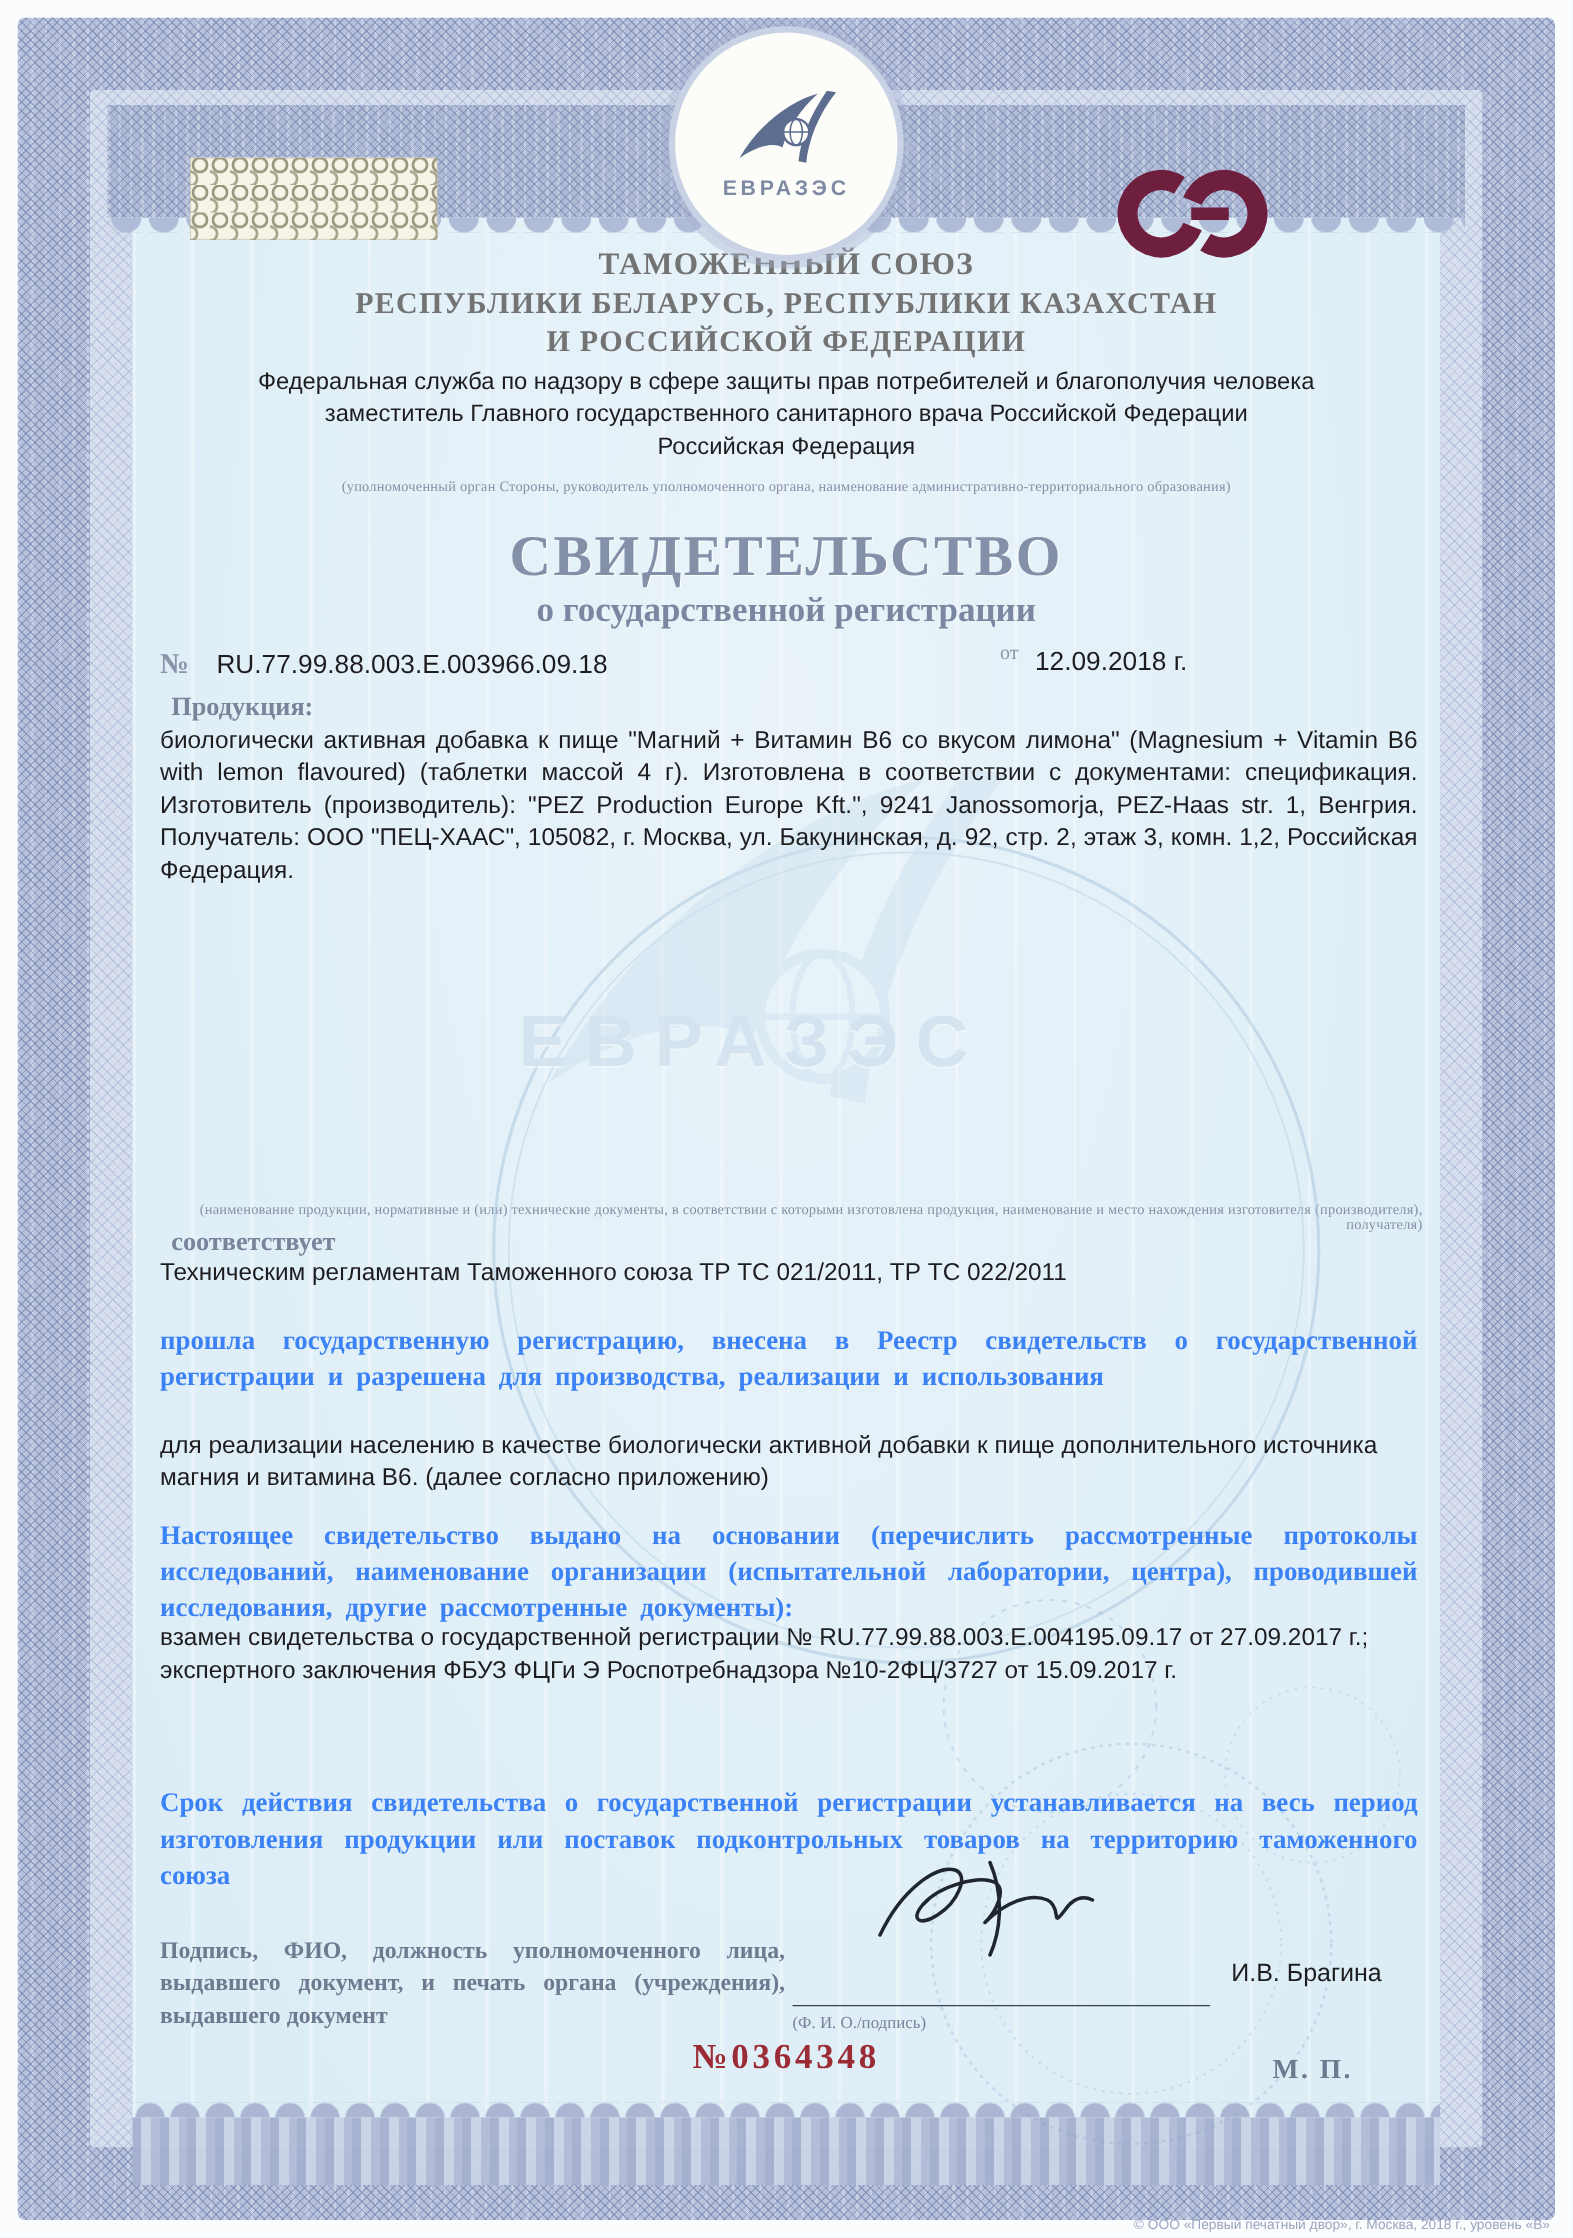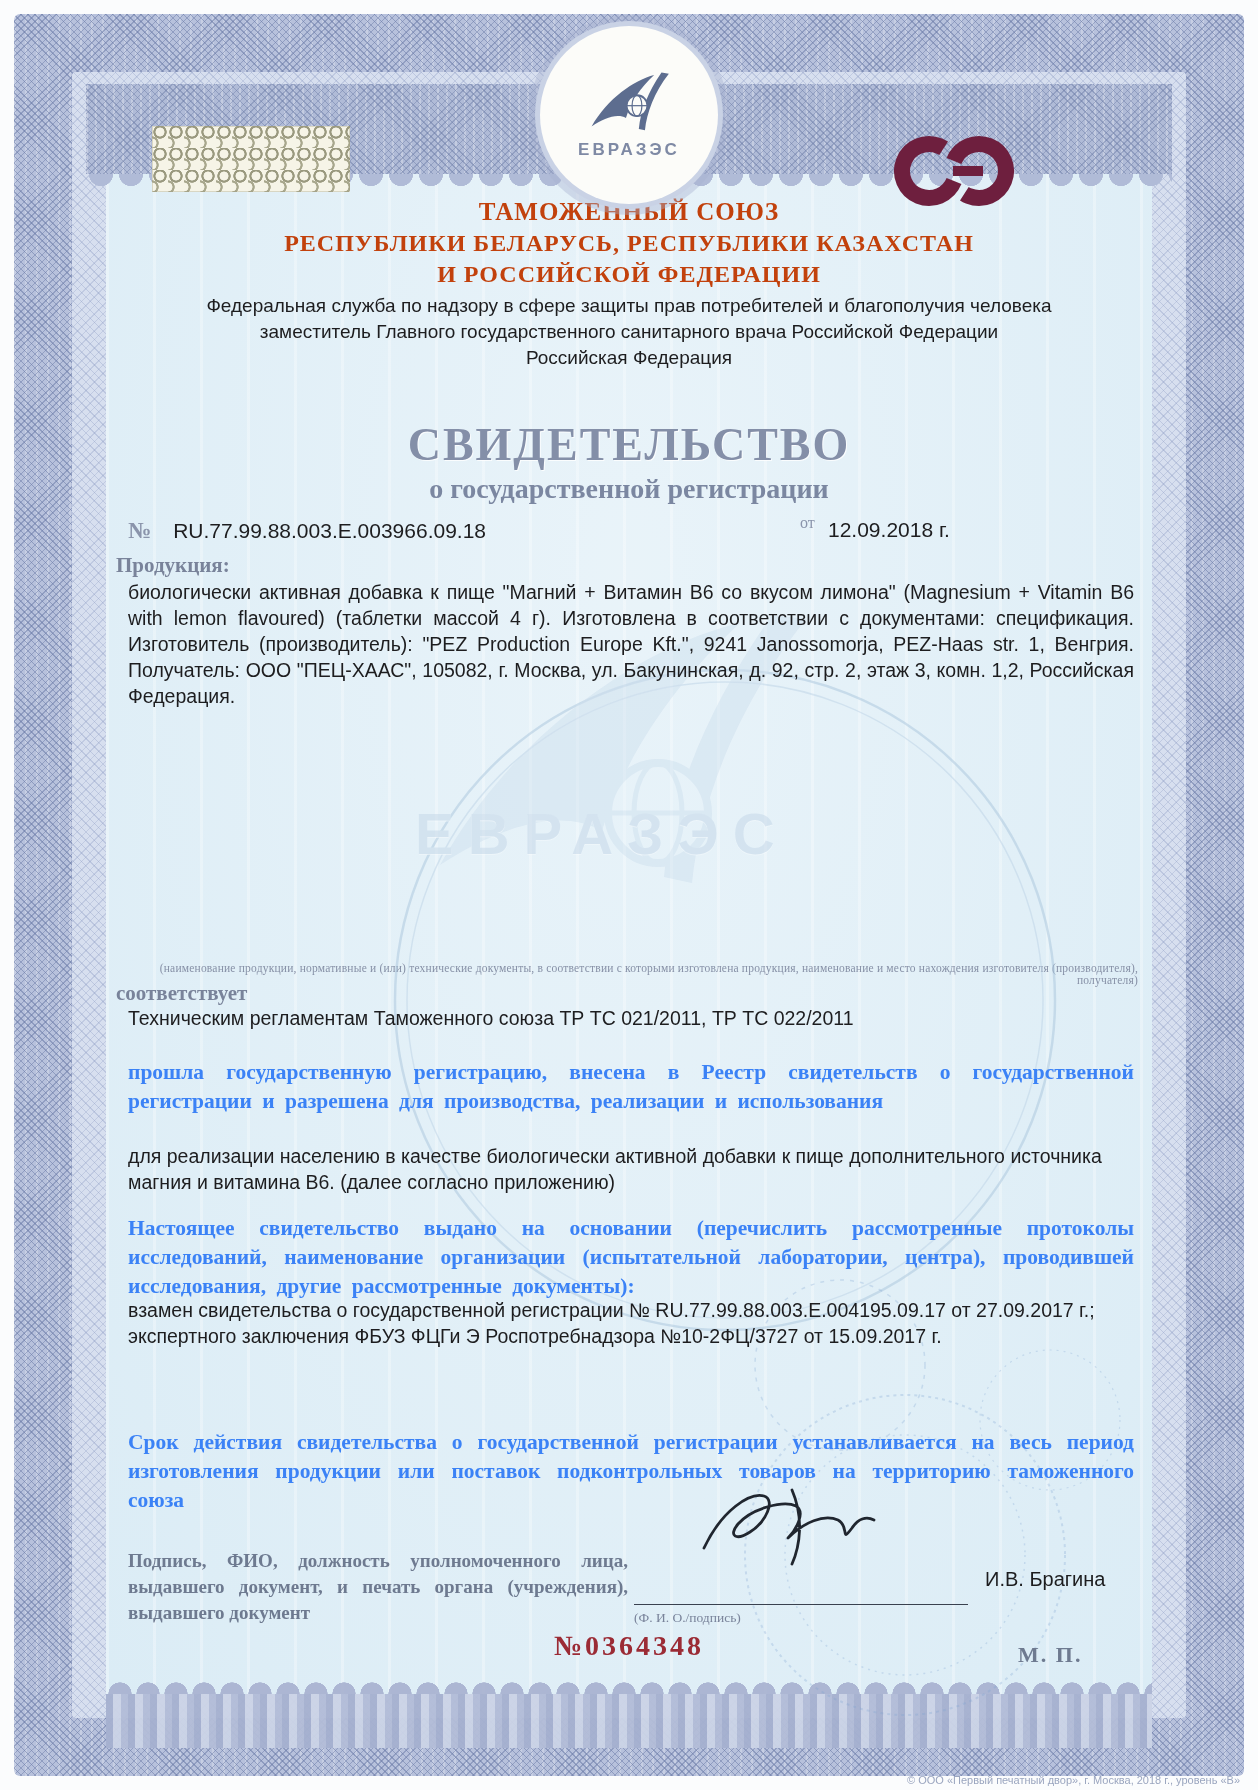--- a/index.html
+++ b/index.html
@@ -85,38 +85,38 @@
   .watermark{position:absolute;left:320px;top:615px;width:800px;height:740px;z-index:1;opacity:.5;pointer-events:none;}
   .watermark .wm-text{
     position:absolute;left:95px;top:185px;
     font-family:"Liberation Sans", sans-serif;font-weight:bold;font-size:58px;letter-spacing:14px;
     color:#c3d6e8;text-shadow:0 1px 0 rgba(255,255,255,.6);
   }
   
   .stamp{position:absolute;left:690px;top:1270px;width:460px;height:470px;z-index:1;opacity:.5;pointer-events:none;}
   
   .ctr{position:absolute;left:120px;right:120px;text-align:center;}
-  .serif-blue{color:#c2410c;font-weight:bold;text-align:center;}
+  .serif-blue{color:#737373;font-weight:bold;text-align:center;}
   .hdr1{top:198px;font-size:25px;letter-spacing:1px;}
   .hdr2{top:230px;font-size:24px;letter-spacing:1px;}
   .hdr3{top:261px;font-size:24px;letter-spacing:1px;}
   .sans{font-family:"Liberation Sans", sans-serif;color:#1d1d1f;}
   .auth1{top:295px;font-size:19px;}
   .auth2{top:321px;font-size:19px;}
   .auth3{top:347px;font-size:19px;}
   .tiny-caption{color:#8690a6;font-size:11.5px;letter-spacing:.2px;}
   .auth-cap{top:384px;}
   .title-main{top:418px;font-size:46px;letter-spacing:2px;color:#848fa8;text-shadow:1px 1px 0 rgba(255,255,255,.8);font-weight:bold;}
   .title-sub{top:473px;font-size:28px;color:#7b87a1;font-weight:bold;}
   .num-row{position:absolute;top:518px;left:128px;right:120px;z-index:2;}
   .no-sign{color:#8a94ab;font-size:23px;font-weight:bold;}
   .reg-number{font-size:21px;margin-left:22px;}
   .from-label{position:absolute;left:672px;top:-4px;color:#8a94ab;font-size:16px;}
   .reg-date{position:absolute;left:700px;top:0;font-size:21px;}
-  .lbl-gray{position:absolute;left:116px;color:#79839a;font-size:21px;font-weight:bold;z-index:2;}
+  .lbl-gray{position:absolute;left:137px;color:#79839a;font-size:21px;font-weight:bold;z-index:2;}
   .product-label{top:553px;}
   .body-block{position:absolute;left:128px;width:1006px;z-index:2;}
   .product-text{top:579px;font-size:19.5px;line-height:26px;text-align:justify;}
   .prod-cap{top:962px;text-align:right;}
   .sootv{top:981px;}
   .compliance-text{top:1007px;font-size:19.5px;}
   .gray-clause{color:#3b82f6;font-size:21.5px;line-height:29px;font-weight:bold;text-align:justify;word-spacing:5px;}
   .reg-clause{top:1058px;}
   .usage-text{top:1143px;font-size:19.5px;line-height:26px;}
   .basis-clause{top:1214px;}
@@ -193,20 +193,21 @@
   </div>
 
   <div class="ctr serif-blue hdr1">ТАМОЖЕННЫЙ СОЮЗ</div>
   <div class="ctr serif-blue hdr2">РЕСПУБЛИКИ БЕЛАРУСЬ, РЕСПУБЛИКИ КАЗАХСТАН</div>
   <div class="ctr sans auth1">Федеральная служба по надзору в сфере защиты прав потребителей и благополучия человека</div>
 
   <div class="ctr serif-blue hdr3">И РОССИЙСКОЙ ФЕДЕРАЦИИ</div>
   <div class="ctr sans auth2">заместитель Главного государственного санитарного врача Российской Федерации</div>
   <div class="ctr sans auth3">Российская Федерация</div>
 
+  <div class="ctr tiny-caption auth-cap">(уполномоченный орган Стороны, руководитель уполномоченного органа, наименование административно-территориального образования)</div>
 
   <div class="ctr title-main">СВИДЕТЕЛЬСТВО</div>
   <div class="ctr title-sub">о государственной регистрации</div>
 
   <div class="num-row">
     <span class="no-sign">№</span><span class="sans reg-number">RU.77.99.88.003.E.003966.09.18</span>
     <span class="from-label">от</span>
     <span class="sans reg-date">12.09.2018 г.</span>
   </div>
 

